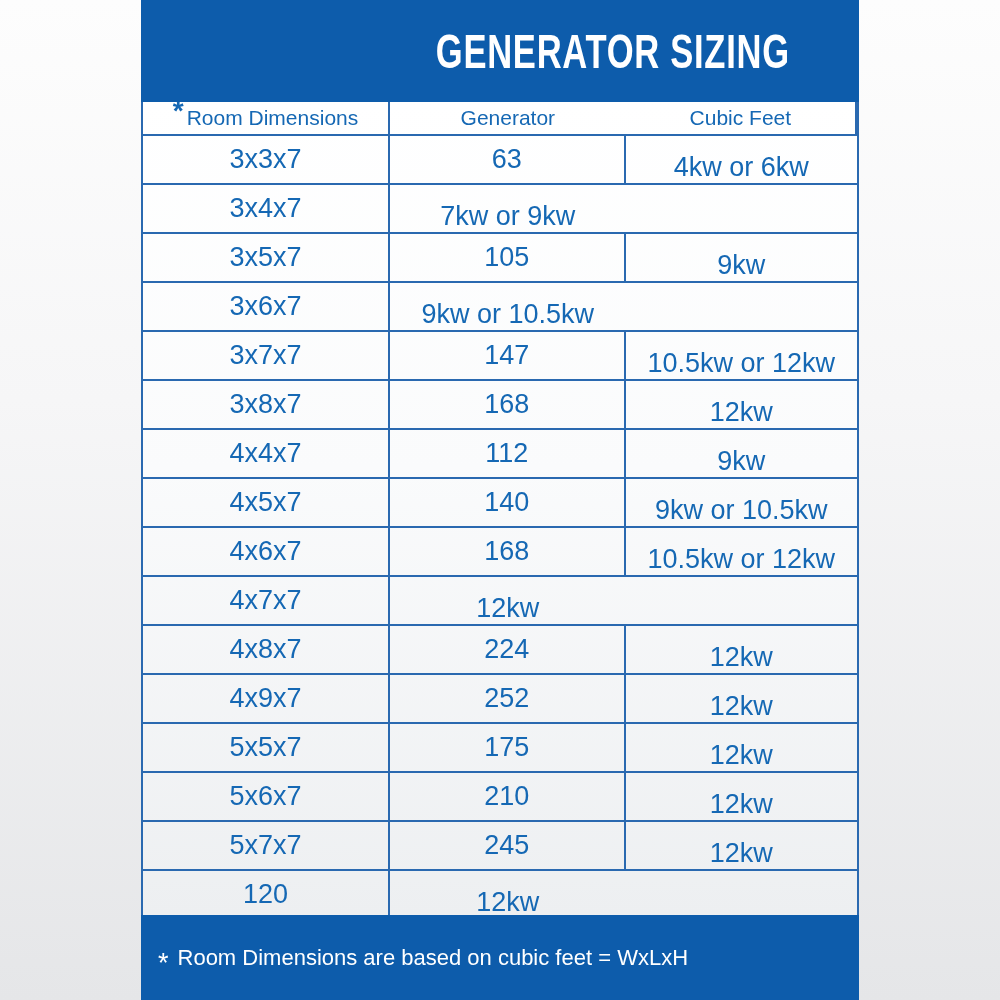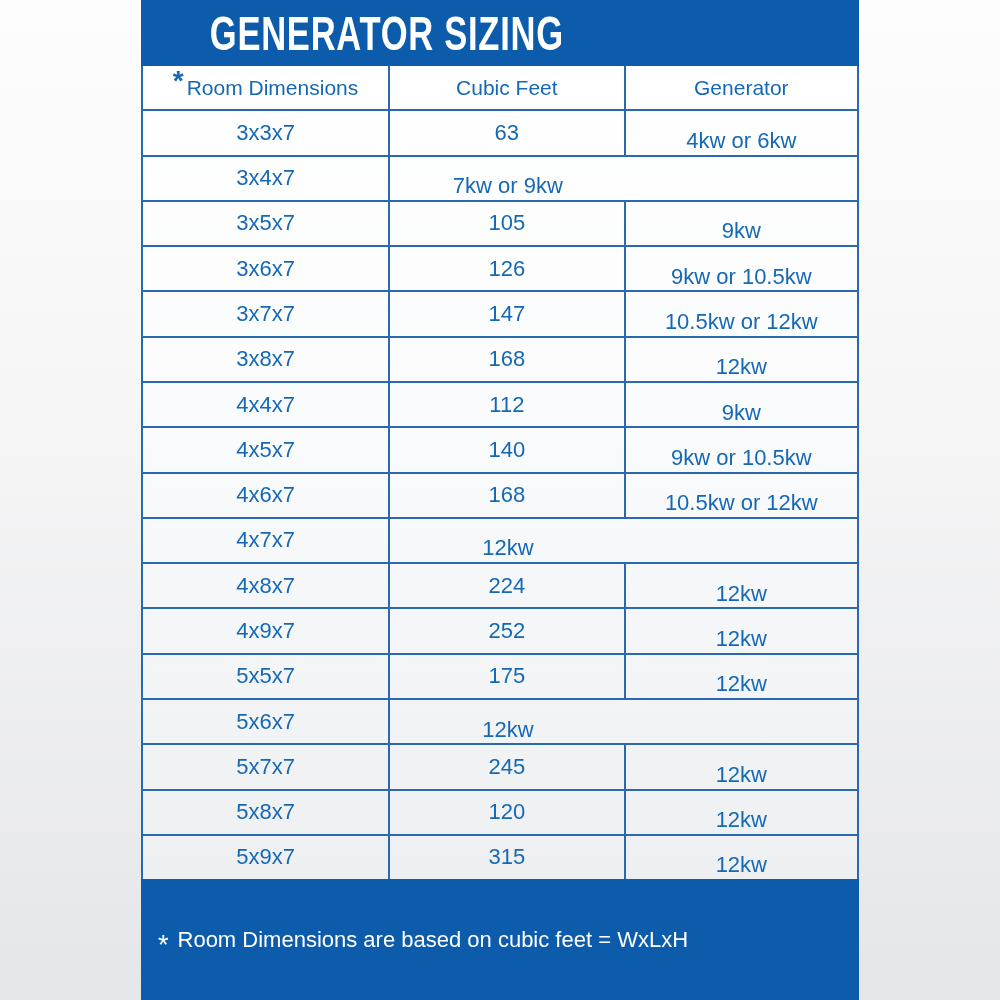--- a/index.html
+++ b/index.html
@@ -17,25 +17,25 @@
   }
   .page{position:absolute;inset:0;}
   .panel{
     position:absolute;
     left:141px;top:0;
     width:718px;height:1000px;
     display:flex;
     flex-direction:column;
   }
   .title-band{
-    height:66px;
+    height:102px;
     background:var(--blue);
     display:flex;
     align-items:center;
-    justify-content:flex-start;
+    justify-content:flex-end;
     flex:0 0 auto;
   }
   .title{
     color:#ffffff;
     font-size:48px;
     font-weight:800;
     letter-spacing:1px;
     white-space:nowrap;
     transform:scaleX(0.72);
     transform-origin:center;
@@ -54,21 +54,21 @@
     display:grid;
     grid-template-columns:34.6% 33% 32.4%;
     border-bottom:2px solid var(--border-blue);
   }
   .trow:last-child{border-bottom:none;}
   .cell{
     display:flex;
     align-items:center;
     justify-content:center;
     color:var(--text-blue);
-    font-size:22px;
+    font-size:27px;
     overflow:hidden;
   }
   .c0,.c1{border-right:2px solid var(--border-blue);}
   .header-row .cell{font-size:21px;}
   .trow:not(.header-row) .c2{padding-top:16px;}
   .hdr-marker{
     font-weight:700;
     font-size:28px;
     position:relative;
     top:-7px;
@@ -103,41 +103,40 @@
     <div class="title-band">
       <div class="title">GENERATOR SIZING</div>
     </div>
 
     <div class="table-wrap">
       <div class="trow header-row">
         <div class="cell c0">
           <span class="hdr-marker">*</span>
           <span>Room Dimensions</span>
         </div>
+        <div class="cell c2">Generator</div>
         <div class="cell c1">Cubic Feet</div>
-        <div class="cell c2">Generator</div>
       </div>
 
     <div class="trow">
           <div class="cell c0">3x3x7</div>
           <div class="cell c1">63</div>
           <div class="cell c2">4kw or 6kw</div>
         </div>
         <div class="trow">
           <div class="cell c0">3x4x7</div>
           <div class="cell c2">7kw or 9kw</div>
         </div>
         <div class="trow">
           <div class="cell c0">3x5x7</div>
           <div class="cell c1">105</div>
           <div class="cell c2">9kw</div>
         </div>
         <div class="trow">
           <div class="cell c0">3x6x7</div>
-          <div class="cell c1">126</div>
           <div class="cell c2">9kw or 10.5kw</div>
         </div>
         <div class="trow">
           <div class="cell c0">3x7x7</div>
           <div class="cell c1">147</div>
           <div class="cell c2">10.5kw or 12kw</div>
         </div>
         <div class="trow">
           <div class="cell c0">3x8x7</div>
           <div class="cell c1">168</div>
@@ -172,29 +171,29 @@
           <div class="cell c1">252</div>
           <div class="cell c2">12kw</div>
         </div>
         <div class="trow">
           <div class="cell c0">5x5x7</div>
           <div class="cell c1">175</div>
           <div class="cell c2">12kw</div>
         </div>
         <div class="trow">
           <div class="cell c0">5x6x7</div>
+          <div class="cell c1">210</div>
           <div class="cell c2">12kw</div>
         </div>
         <div class="trow">
           <div class="cell c0">5x7x7</div>
           <div class="cell c1">245</div>
           <div class="cell c2">12kw</div>
         </div>
         <div class="trow">
-          <div class="cell c0">5x8x7</div>
           <div class="cell c1">120</div>
           <div class="cell c2">12kw</div>
         </div>
         <div class="trow">
           <div class="cell c0">5x9x7</div>
           <div class="cell c1">315</div>
           <div class="cell c2">12kw</div>
         </div>
       </div>
 

